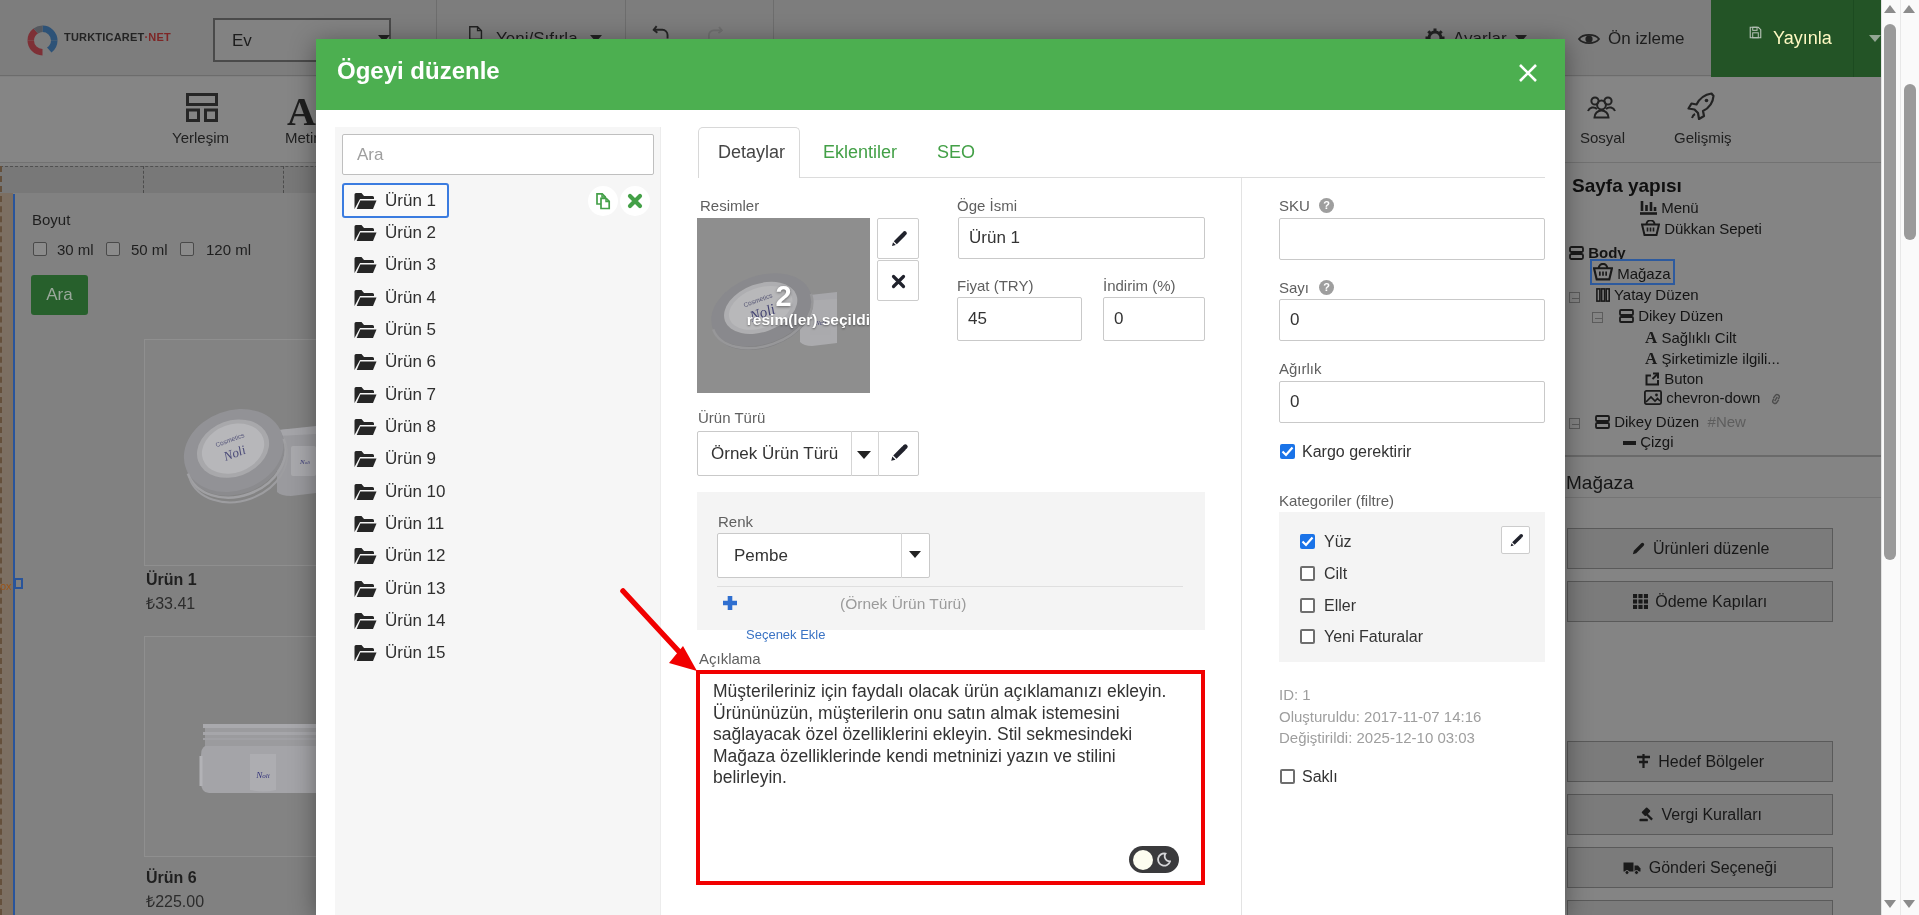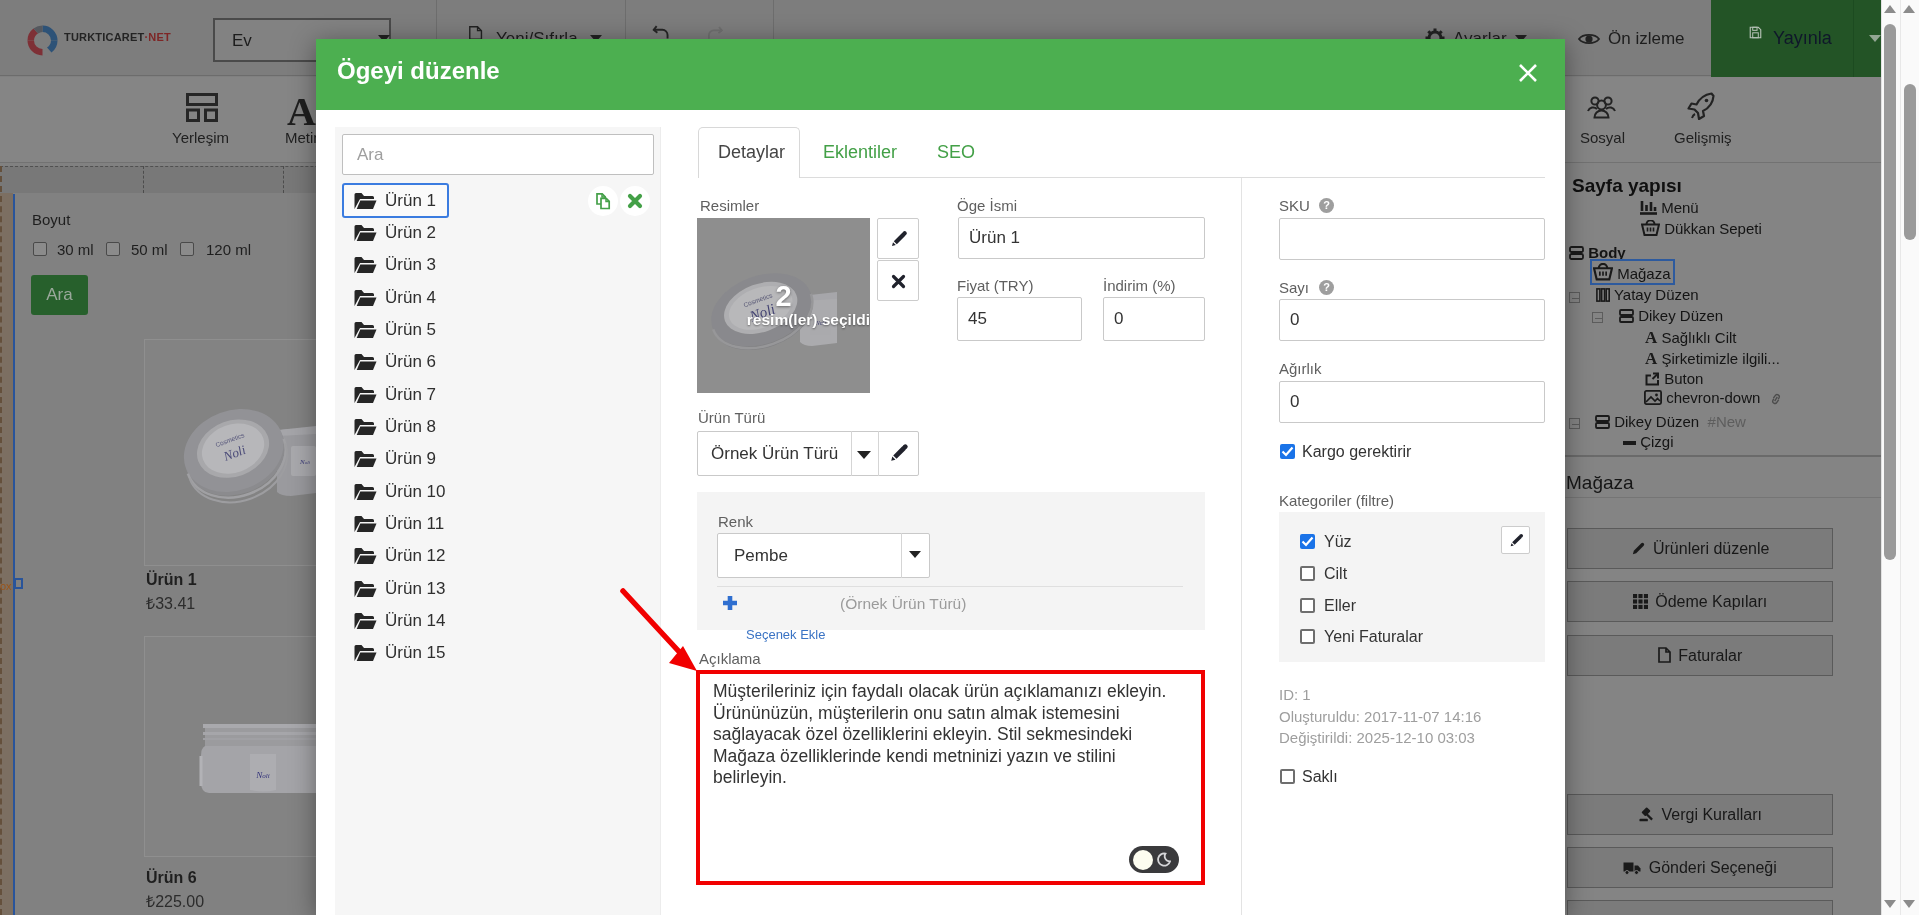--- a/index.html
+++ b/index.html
@@ -137,21 +137,21 @@
     <circle cx="12" cy="8" r="3.6" fill="#232323"></circle>
   </svg>
   <div class="abs" style="left:1608px;top:29px;font-size:17px;color:#1d1d1d">Ön izleme</div>
   <div class="abs" style="left:1711px;top:0;width:171px;height:77px;background:#235426"></div>
   <div class="abs" style="left:1853px;top:0;width:1px;height:77px;background:#1c4b20"></div>
   <svg class="abs" style="left:1745px;top:26px" width="21" height="13" viewBox="0 0 21 21">
     <path d="M2 2 H15 L19 6 V19 H2 Z" fill="none" stroke="#b9c4ba" stroke-width="1.8"></path>
     <rect x="6" y="11" width="9" height="8" fill="none" stroke="#b9c4ba" stroke-width="1.6"></rect>
     <rect x="6" y="2" width="7" height="5" fill="none" stroke="#b9c4ba" stroke-width="1.6"></rect>
   </svg>
-  <div class="abs" style="left:1773px;top:28px;font-size:18px;color:#0f172a">Yayınla</div>
+  <div class="abs" style="left:1773px;top:28px;font-size:18px;color:#fef9c3">Yayınla</div>
   <div class="abs caret" style="left:1869px;top:35px;border-top-color:#93a694"></div>
 
   <svg class="abs" style="left:186px;top:93px" width="32" height="29" viewBox="0 0 32 29">
     <rect x="1.5" y="1.5" width="29" height="10" fill="none" stroke="#262626" stroke-width="3"></rect>
     <rect x="1.5" y="17" width="11" height="10.5" fill="none" stroke="#262626" stroke-width="3"></rect>
     <rect x="19.5" y="17" width="11" height="10.5" fill="none" stroke="#262626" stroke-width="3"></rect>
   </svg>
   <div class="abs" style="left:172px;top:129px;font-size:15px;color:#1f1f1f">Yerleşim</div>
   <div class="abs" style="left:287px;top:88px;font-size:40px;font-weight:bold;color:#1f1f1f;font-family:'Liberation Serif',serif">A</div>
   <div class="abs" style="left:285px;top:129px;font-size:15px;color:#1f1f1f">Metin</div>
@@ -281,23 +281,24 @@
         <rect x="0" y="5.8" width="4.4" height="4.4" fill="#1a1a1a"></rect>
         <rect x="5.8" y="5.8" width="4.4" height="4.4" fill="#1a1a1a"></rect>
         <rect x="11.6" y="5.8" width="4.4" height="4.4" fill="#1a1a1a"></rect>
         <rect x="0" y="11.6" width="4.4" height="4.4" fill="#1a1a1a"></rect>
         <rect x="5.8" y="11.6" width="4.4" height="4.4" fill="#1a1a1a"></rect>
         <rect x="11.6" y="11.6" width="4.4" height="4.4" fill="#1a1a1a"></rect>
       </svg> Ödeme Kapıları</div>
   <div class="rbtn" style="top:528px"><svg class="bico" width="15" height="15" viewBox="0 0 16 16">
         <path d="M2 14 L3 10.5 L11 2.5 A1.6 1.6 0 0 1 13.5 5 L5.5 13 Z" fill="#1a1a1a"></path>
       </svg> Ürünleri düzenle</div>
-  <div class="rbtn" style="top:635px"><svg class="bico" width="13" height="16" viewBox="0 0 13 16">
-        <path d="M1 1 h7 l4 4 v10 h-11 Z M8 1 v4 h4" fill="none" stroke="#1a1a1a" stroke-width="1.7"></path>
-      </svg> Faturalar</div>
+  <div class="rbtn" style="top:741px"><svg class="bico" width="15" height="16" viewBox="0 0 15 16">
+        <path d="M7.5 1 v14" stroke="#1a1a1a" stroke-width="2.2"></path>
+        <path d="M1 4 h13 M3 9 h9" stroke="#1a1a1a" stroke-width="2.6"></path>
+      </svg> Hedef Bölgeler</div>
   <div class="rbtn" style="top:794px"><svg class="bico" width="16" height="15" viewBox="0 0 16 16">
         <rect x="5" y="1" width="6" height="8" rx="1" transform="rotate(45 8 5)" fill="#1a1a1a"></rect>
         <path d="M8.5 7.5 L14.5 13.5" stroke="#1a1a1a" stroke-width="2.4"></path>
         <rect x="1" y="12.5" width="9" height="2.8" rx="1" fill="#1a1a1a"></rect>
       </svg> Vergi Kuralları</div>
   <div class="rbtn" style="top:847px"><svg class="bico" width="18" height="13" viewBox="0 0 18 13">
         <path d="M0.5 0.5 h10 v9 h-10 Z" fill="#1a1a1a"></path>
         <path d="M11.5 3.5 h3.5 l2.5 3 v3 h-6 Z" fill="#1a1a1a"></path>
         <circle cx="4" cy="10.5" r="2" fill="#1a1a1a" stroke="#7b7b7b" stroke-width="1"></circle>
         <circle cx="13.5" cy="10.5" r="2" fill="#1a1a1a" stroke="#7b7b7b" stroke-width="1"></circle>

